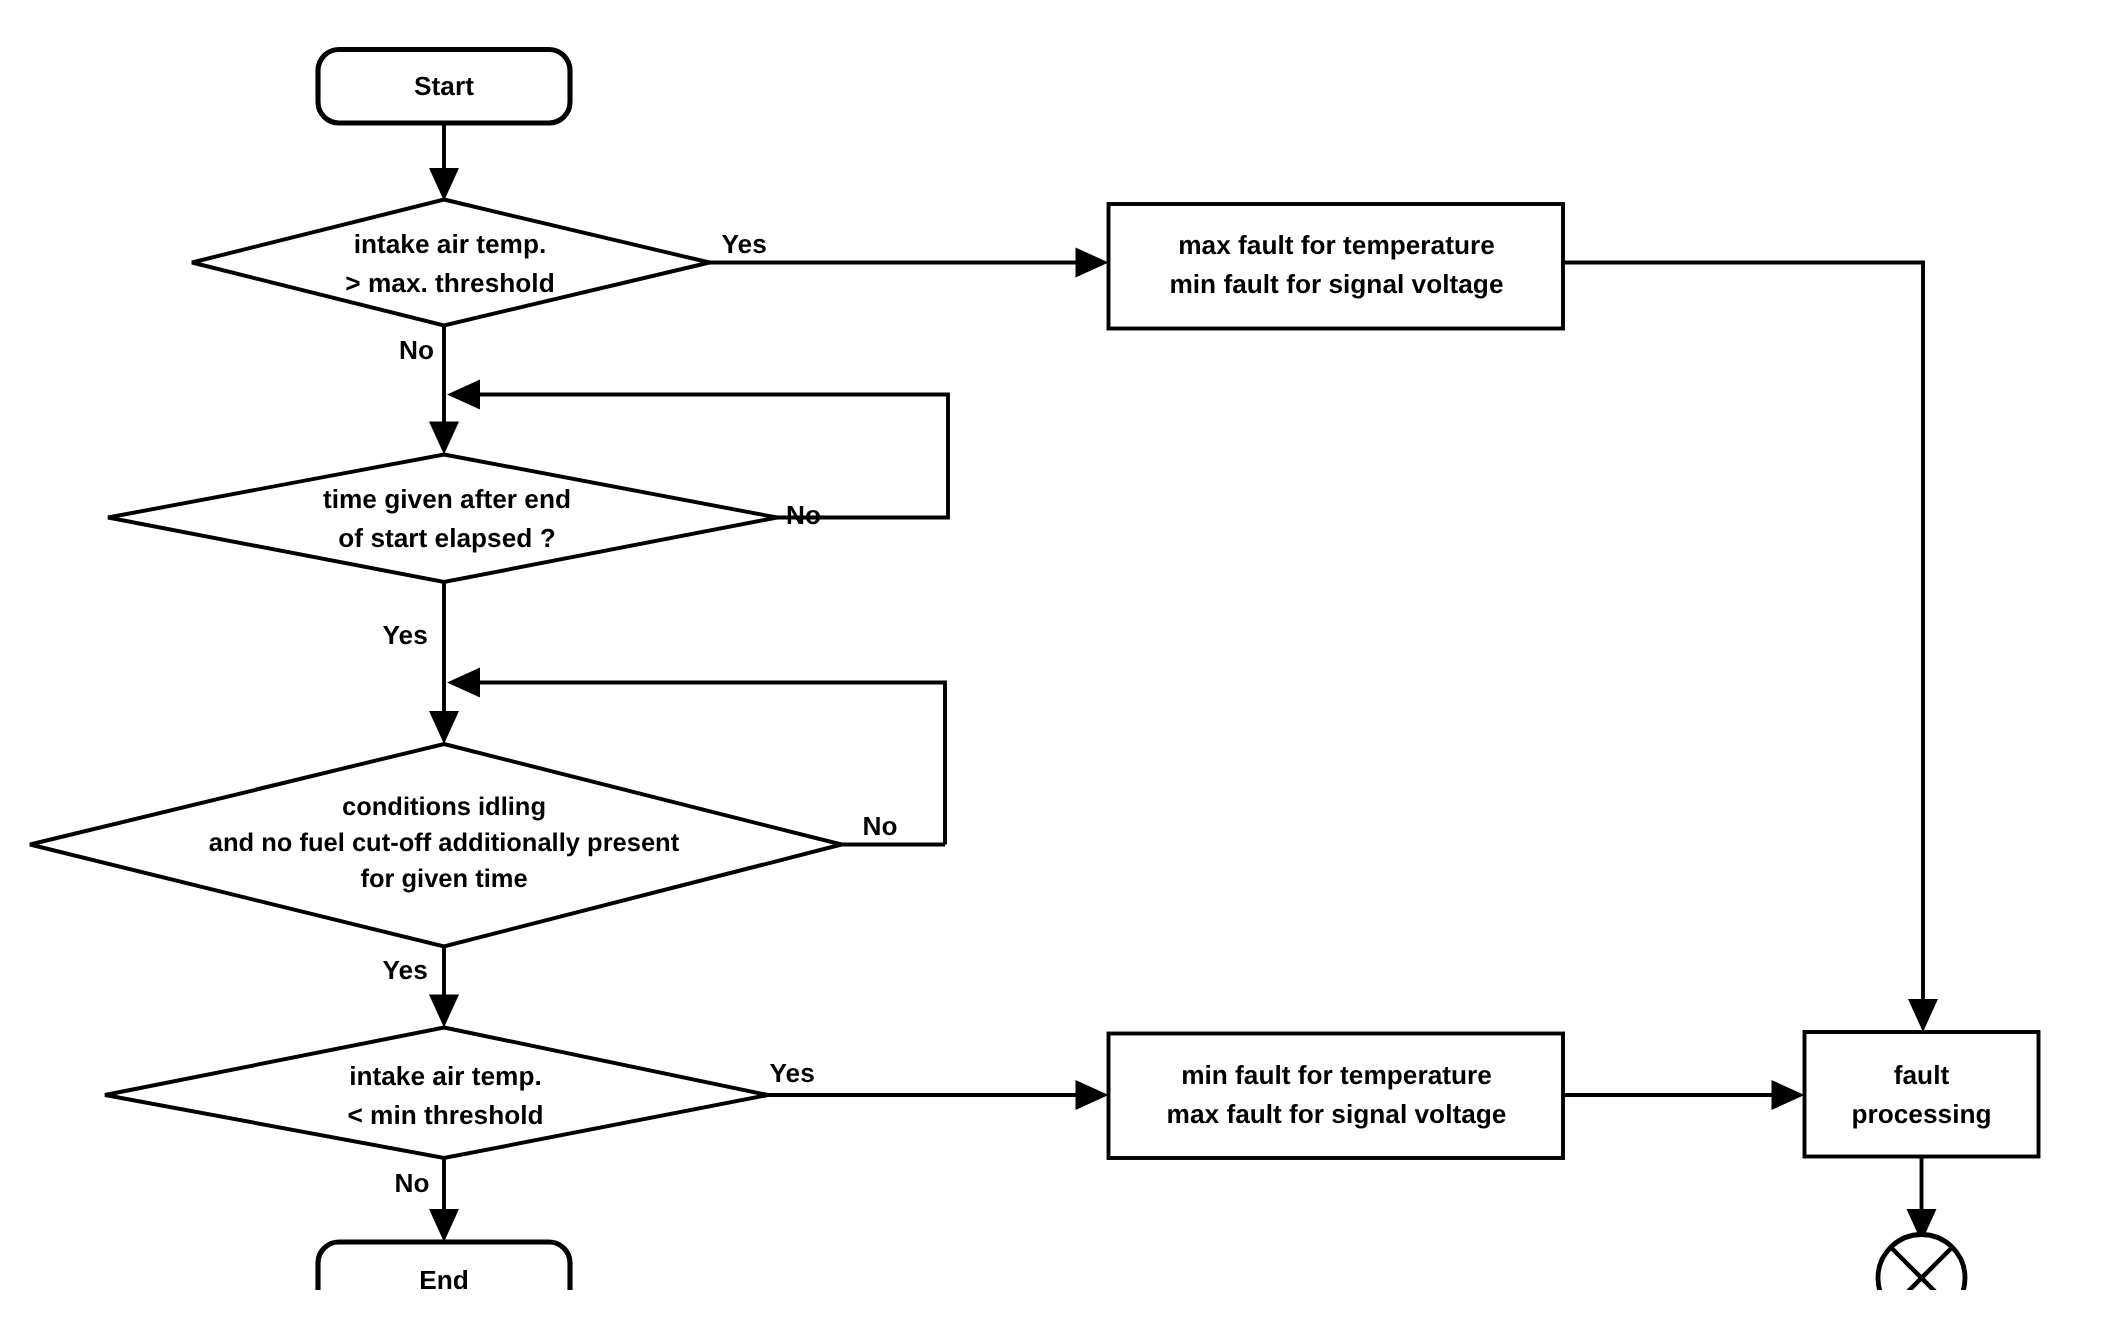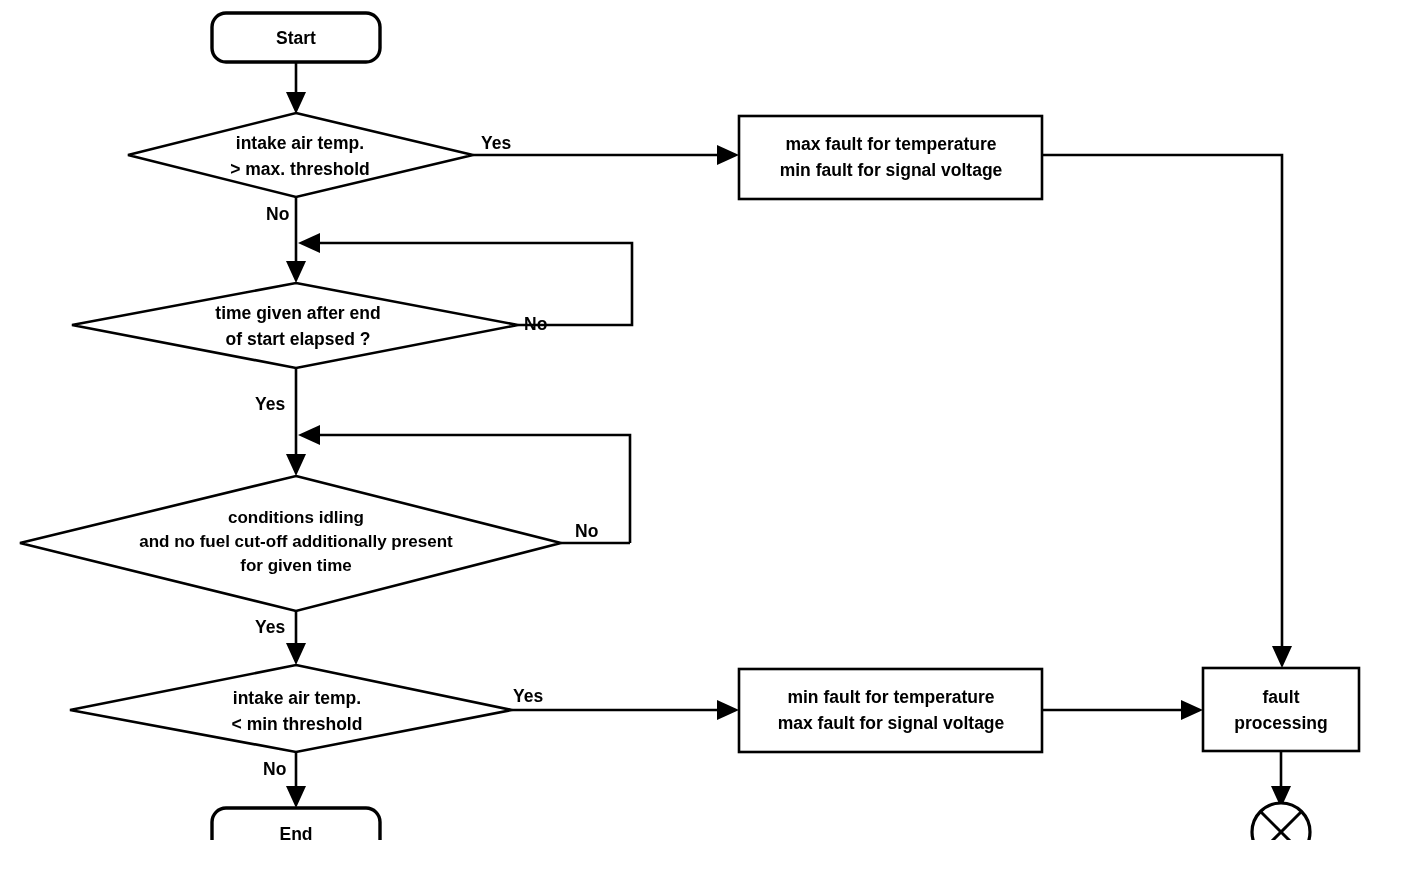--- a/index.html
+++ b/index.html
@@ -7,20 +7,21 @@
     padding: 0;
     background: #ffffff;
   }
   #canvas {
     position: relative;
     width: 1408px;
     height: 840px;
     background: #ffffff;
     overflow: hidden;
     font-family: "Liberation Sans", sans-serif;
+    margin-top: 20px;
   }
   svg#flow {
     position: absolute;
     top: 0;
     left: 0;
     width: 1408px;
     height: 896px;
   }
   .shape-stroke {
     fill: #ffffff;

